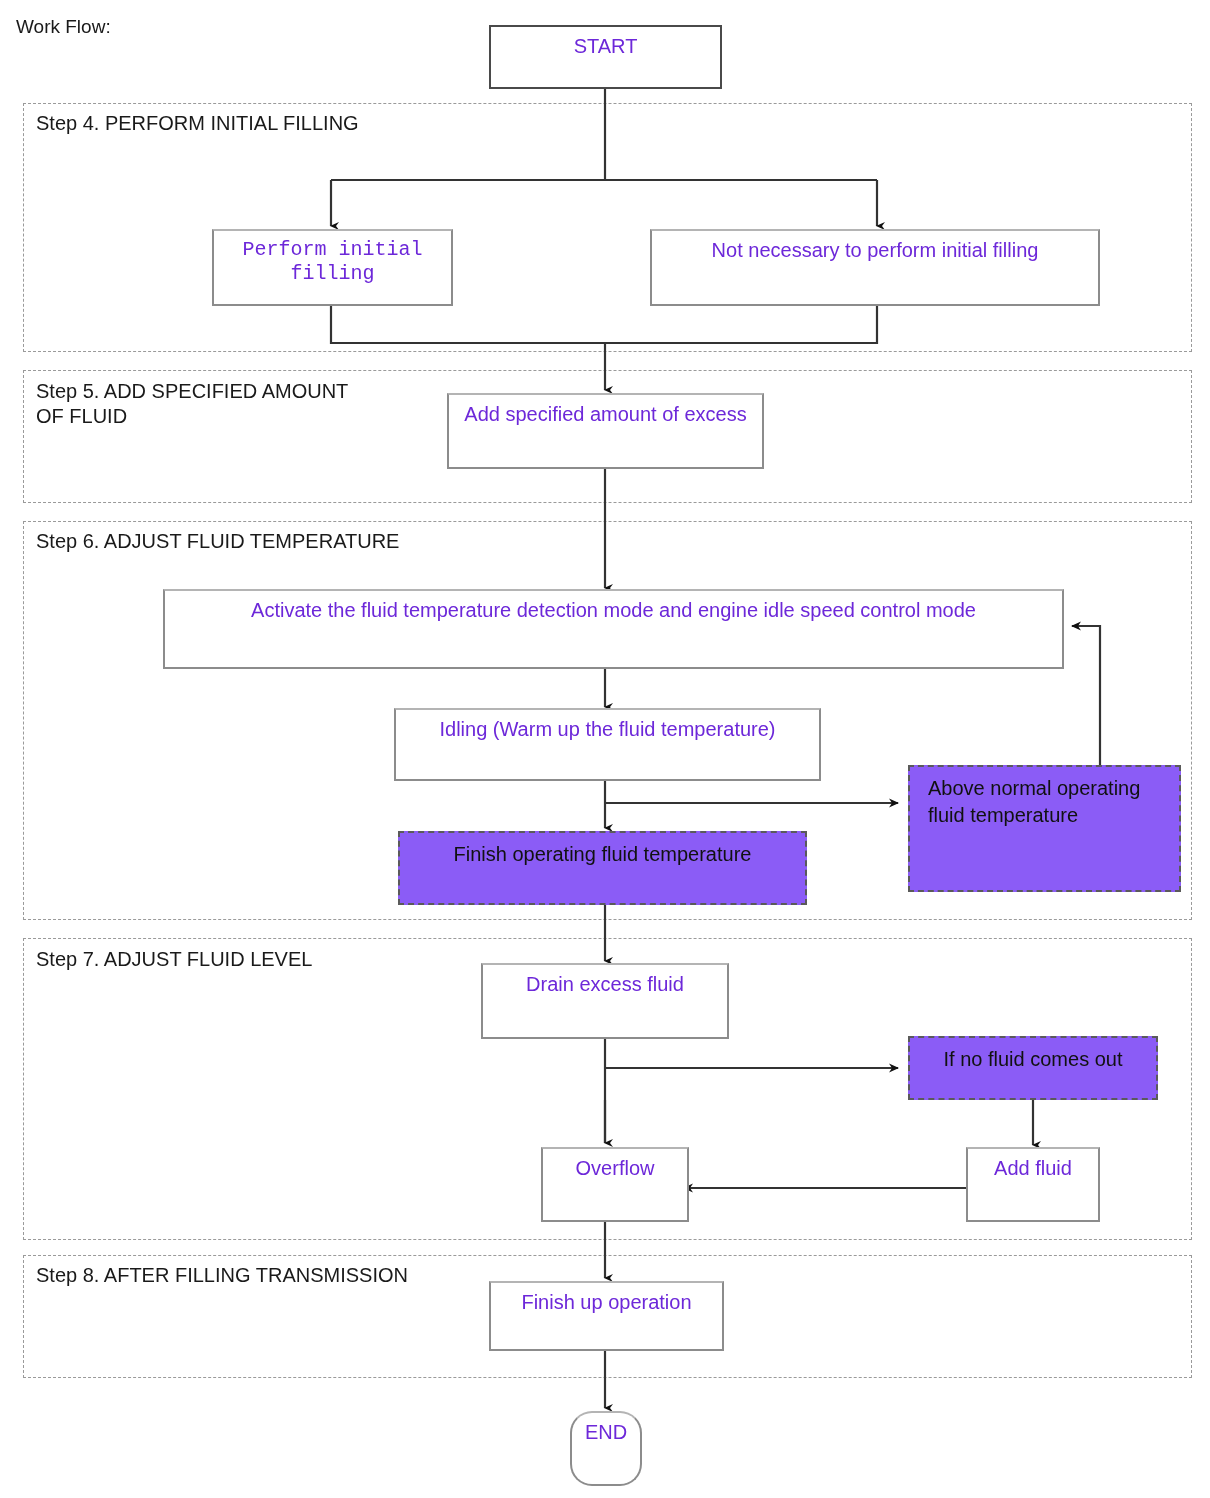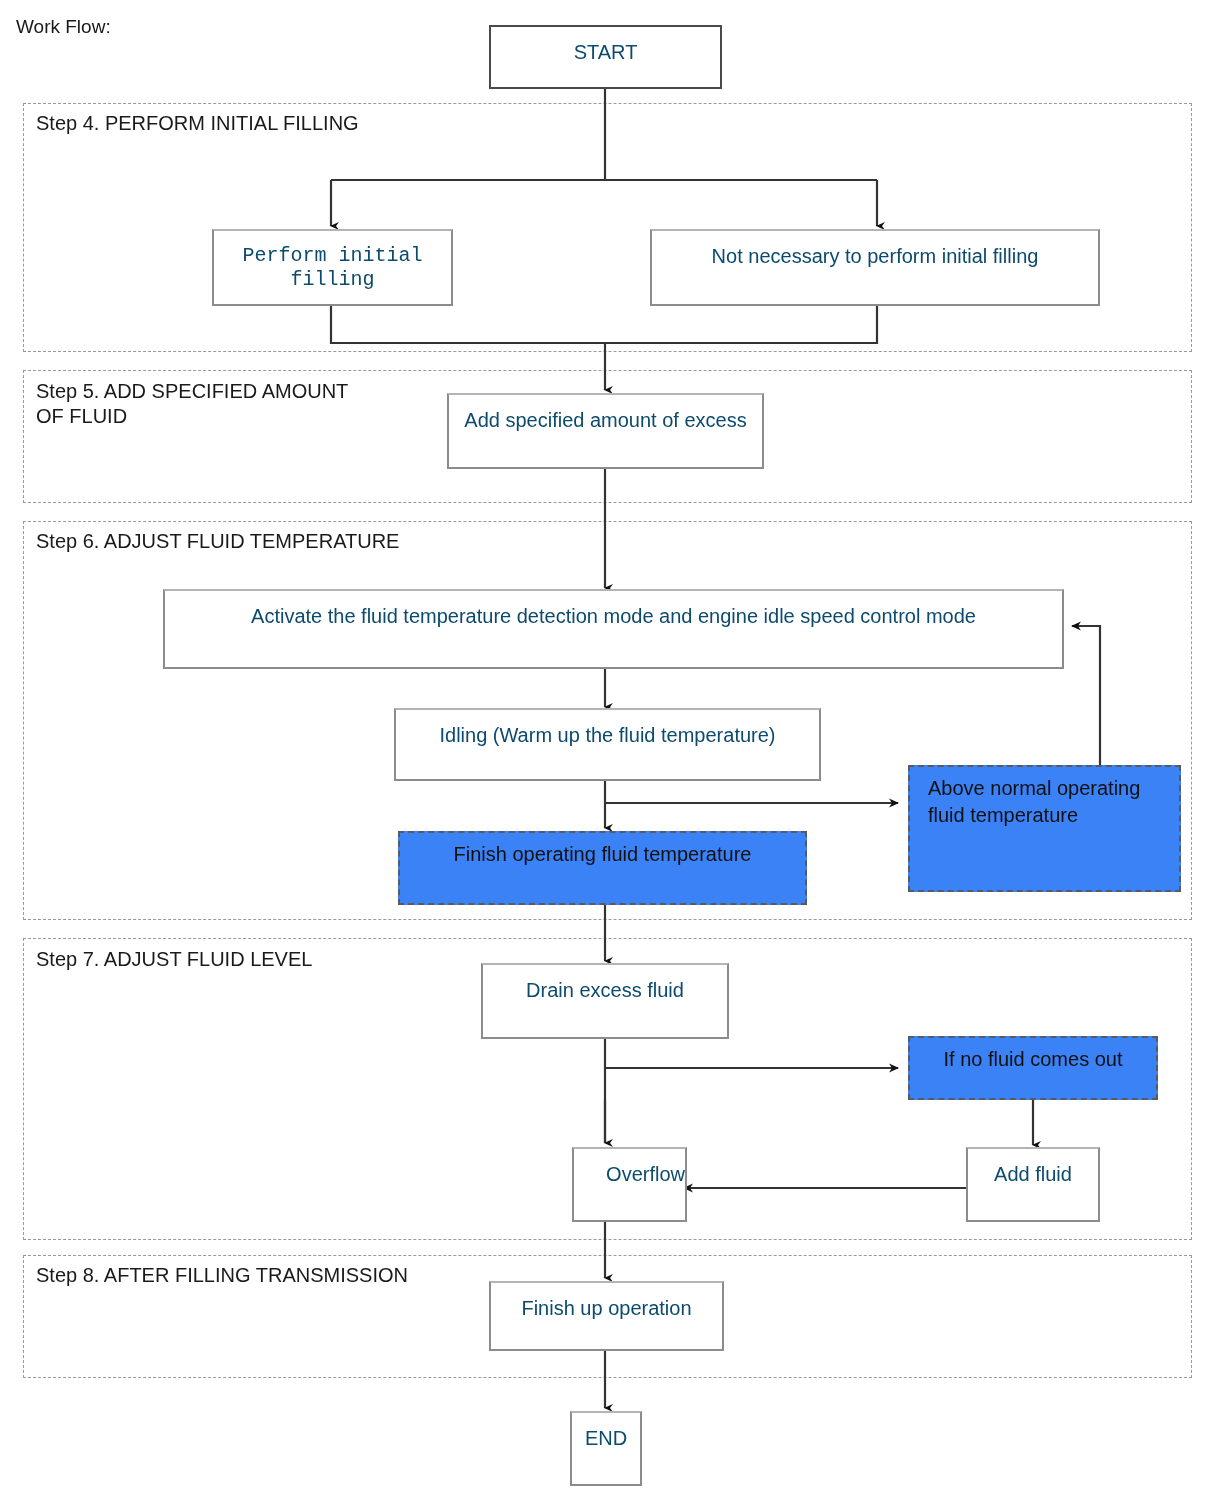--- a/index.html
+++ b/index.html
@@ -46,34 +46,34 @@
     white-space: pre-line;
   }
   
   .node {
     position: absolute;
     box-sizing: border-box;
     border: 2px solid #8c8c8c;
     border-top-color: #b4b4b4;
     background: #ffffff;
     font-size: 20px;
-    color: #0c4a6e;
+    color: #6d28d9;
     text-align: center;
-    padding-top: 13px;
+    padding-top: 7px;
     line-height: 1.2;
   }
   .node.dark {
     border: 2px solid #4a4a4a;
   }
   
   .cond {
     position: absolute;
     box-sizing: border-box;
     border: 2px dashed #5a5a5a;
-    background: #3b82f6;
+    background: #8b5cf6;
     font-size: 20px;
     color: #111111;
     text-align: center;
     padding-top: 8px;
     line-height: 1.35;
   }
   .cond.left-align {
     text-align: left;
     padding-left: 18px;
   }
@@ -171,21 +171,21 @@
 
   <div class="cond" style="left:398px; top:831px; width:409px; height:74px;">Finish operating fluid temperature</div>
 
   <div class="cond left-align" style="left:908px; top:765px; width:273px; height:127px; white-space:pre-line;">Above normal operating
 fluid temperature</div>
 
   <div class="node" style="left:481px; top:963px; width:248px; height:76px;">Drain excess fluid</div>
 
   <div class="cond" style="left:908px; top:1036px; width:250px; height:64px;">If no fluid comes out</div>
 
-  <div class="node" style="left:572px; top:1147px; width:115px; height:75px;text-align:right;">Overflow</div>
+  <div class="node" style="left:541px; top:1147px; width:148px; height:75px;">Overflow</div>
 
   <div class="node" style="left:966px; top:1147px; width:134px; height:75px;">Add fluid</div>
 
   <div class="node" style="left:489px; top:1281px; width:235px; height:70px;">Finish up operation</div>
 
-  <div class="node" style="left:570px; top:1411px; width:72px; height:75px;">END</div>
+  <div class="node" style="left:570px; top:1411px; width:72px; height:75px;border-radius:22px;">END</div>
 
 </div>
 
 </body></html>

